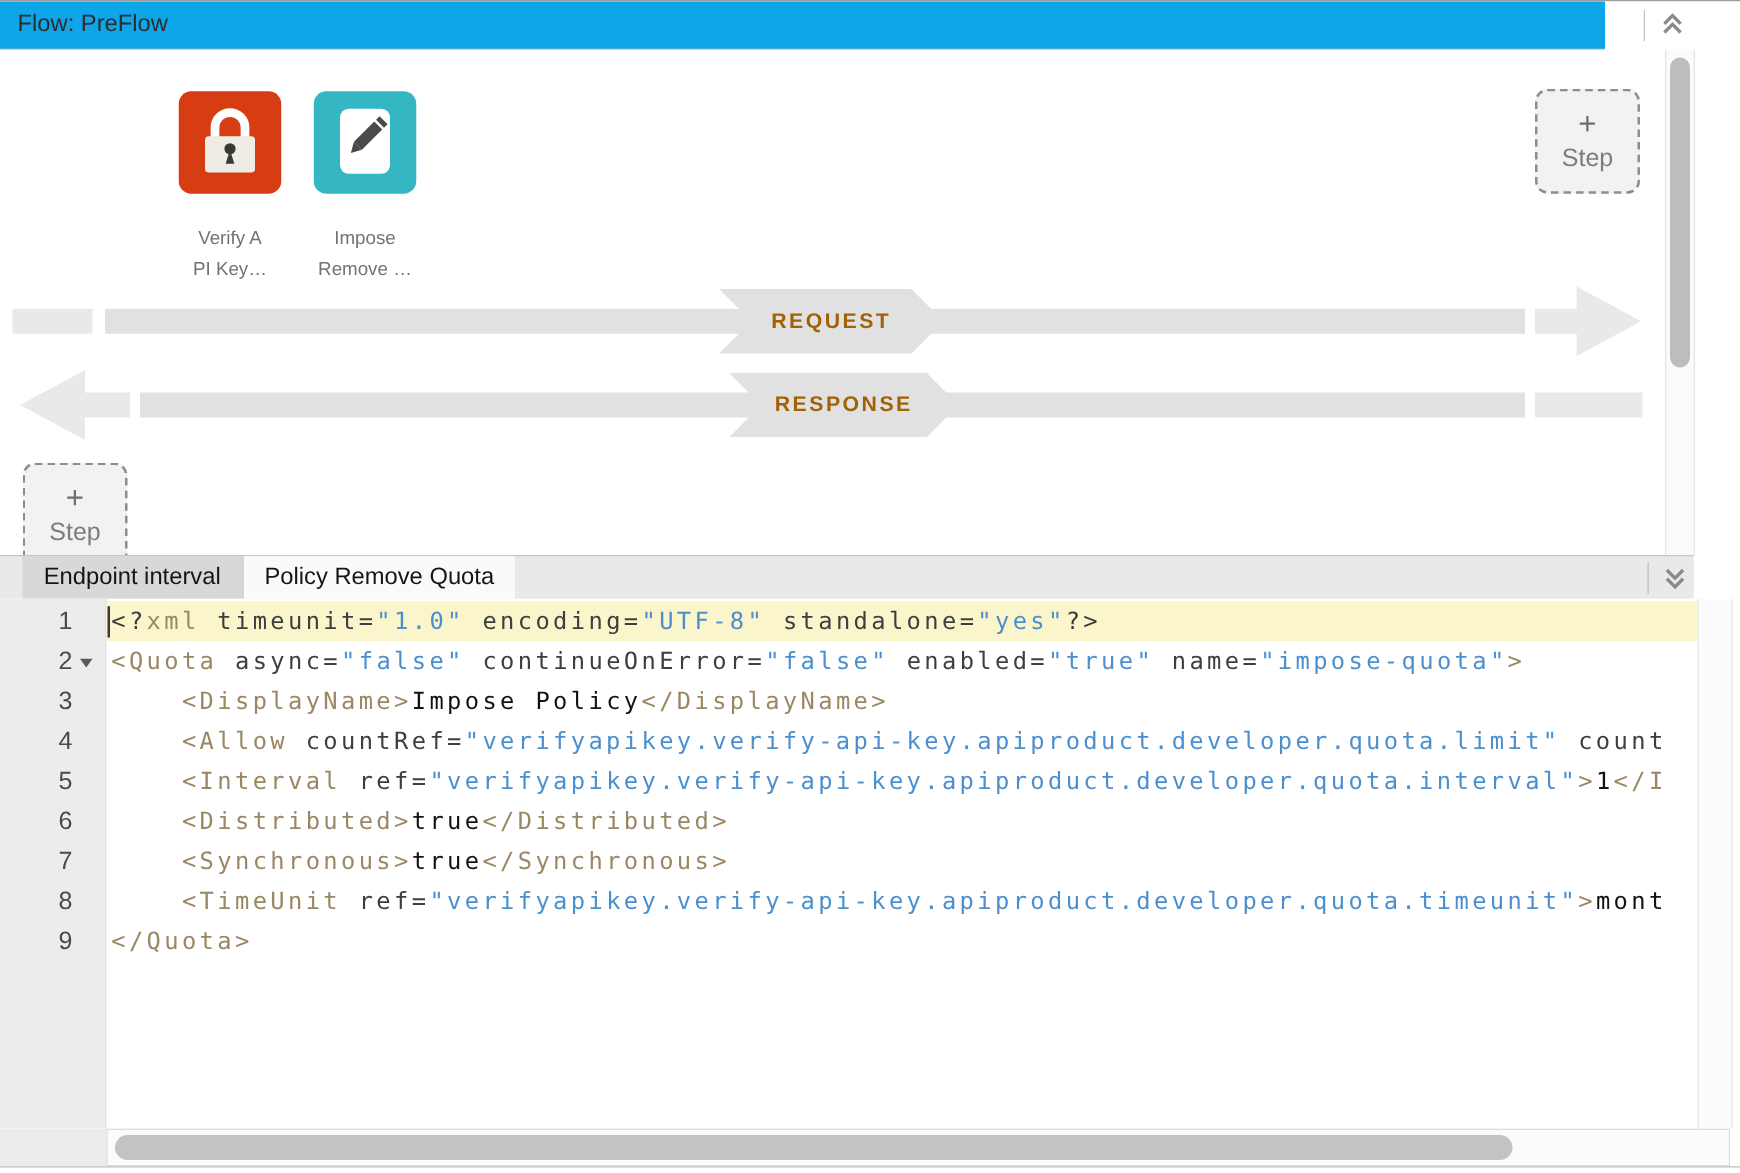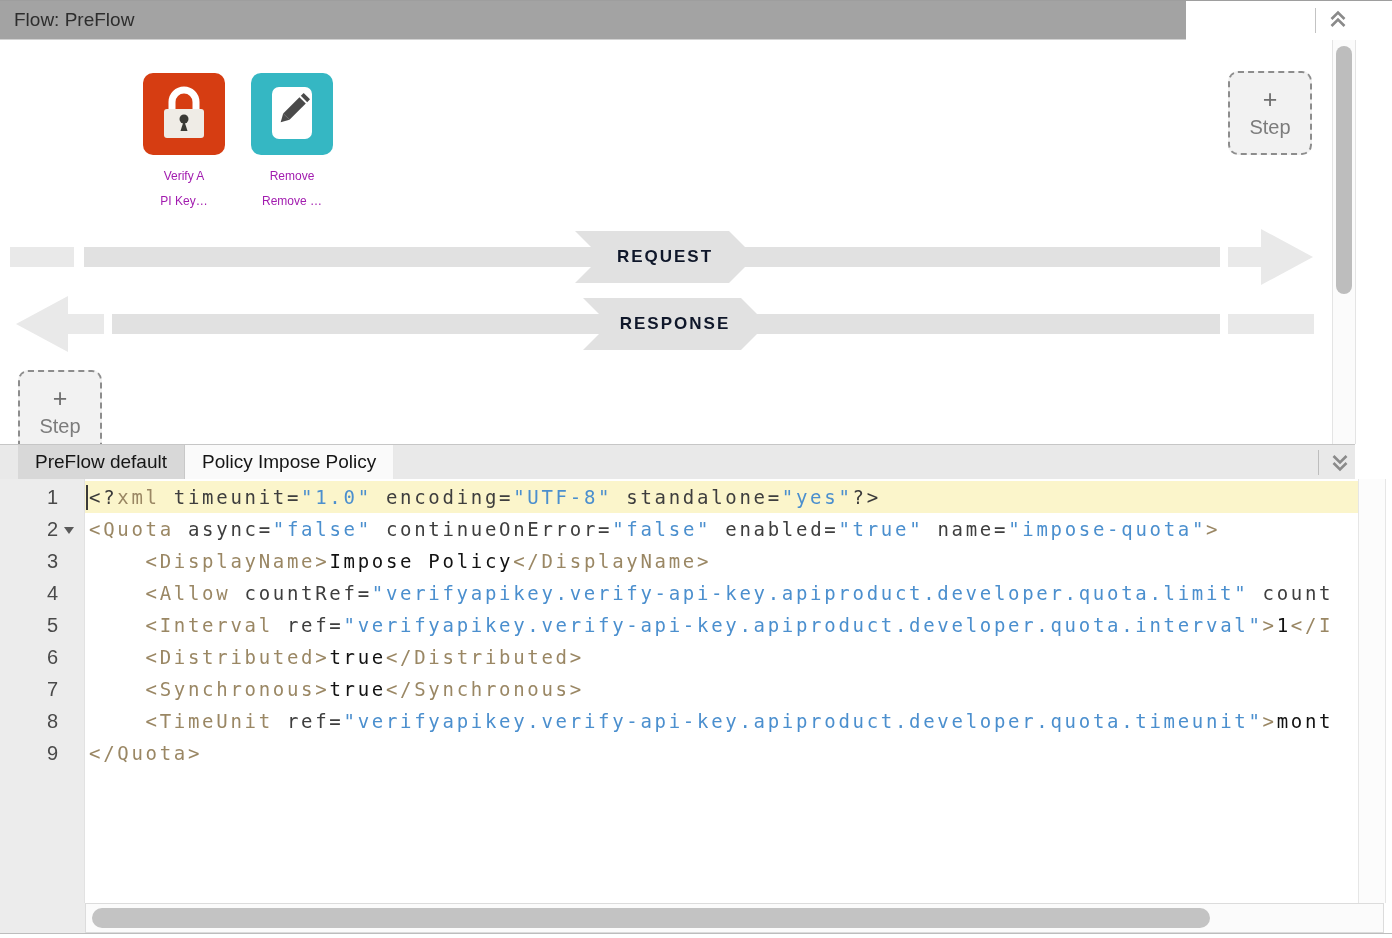--- a/index.html
+++ b/index.html
@@ -1,48 +1,48 @@
 <!DOCTYPE html>
 <html style="--syntax-tag: #9a8764; --syntax-attr: #3e3e3e; --syntax-string: #4b8fce; --syntax-text: #121212; --line-highlight: #fbf5cb; --policy-verify-api-key: #d63d12; --policy-remove-query: #35b7c3; --policy-impose-quota-bg: #5b5b52; --policy-selected-border: #f07ef0; --quota-bar-yellow: #f2b70c; --quota-bar-dark: #3c3c35;"><head>
 <meta charset="utf-8">
 <style>
   html,body{margin:0;padding:0;background:#fff;}
   .app{position:relative;width:1392px;height:938px;background:#fff;overflow:hidden;
        font-family:"Liberation Sans",sans-serif;border-top:1px solid #9e9e9e;box-sizing:border-box;}
   .abs{position:absolute;}
 
   
-  .flow-header{left:0;top:0;width:1186px;height:39px;background:#a3a3a3;border-bottom:1px solid #d2d2d2;box-sizing:border-box;}
+  .flow-header{left:0;top:0;width:1284px;height:39px;background:#0ea5e9;border-bottom:1px solid #d2d2d2;box-sizing:border-box;}
   .flow-title{position:absolute;left:14px;top:0;line-height:38px;font-size:19px;color:#2d2d2d;}
   .hdr-divider{position:absolute;left:1315px;top:7px;width:1px;height:25px;background:#c3c3c3;}
   .chev-btn{position:absolute;left:1323px;top:5px;width:30px;height:28px;background:transparent;border:none;padding:0;cursor:pointer;display:flex;align-items:center;justify-content:center;}
 
   
   .flow-panel{left:0;top:39px;width:1358px;height:404px;background:#fff;overflow:hidden;}
   .policies{position:absolute;left:143px;top:33px;display:flex;gap:26px;align-items:flex-start;}
   .policy{display:flex;flex-direction:column;align-items:center;}
   .picon{position:relative;width:82px;height:82px;border-radius:10px;}
   .picon.selected{width:72px;height:72px;border:6px solid var(--policy-selected-border);border-radius:8px;margin-top:-2px;}
-  .plabel{margin-top:9px;text-align:center;font-size:12px;line-height:25px;color:#a21caf;white-space:nowrap;}
+  .plabel{margin-top:23px;text-align:center;font-size:15px;line-height:25px;color:#737373;white-space:nowrap;}
   .qbar{position:absolute;width:7px;}
   .qbar div{position:absolute;left:0;width:7px;}
 
   .step-btn{position:absolute;width:84px;height:84px;background:#f2f2f2;border:2px dashed #8d8d8d;border-radius:10px;
             display:flex;flex-direction:column;align-items:center;justify-content:center;gap:6px;cursor:pointer;
             font-family:"Liberation Sans",sans-serif;}
   .step-plus{font-size:25px;color:#6f6f6f;line-height:22px;}
   .step-word{font-size:20px;color:#7c7c7c;line-height:22px;}
   .step-tr{left:1228px;top:31px;}
   .step-bl{left:18px;top:330px;}
 
   .bar{position:absolute;height:20px;background:#e1e1e1;}
   .bar.light{background:#e9e9e9;}
   .banner{position:absolute;height:52px;background:#e1e1e1;display:flex;align-items:center;justify-content:center;
           clip-path:polygon(0 0, calc(100% - 26px) 0, 100% 50%, calc(100% - 26px) 100%, 0 100%, 26px 50%);}
-  .banner span{font-size:17px;font-weight:bold;letter-spacing:2px;color:#0f172a;}
+  .banner span{font-size:17px;font-weight:bold;letter-spacing:2px;color:#a16207;}
   .head-right{position:absolute;width:52px;height:56px;background:#e9e9e9;clip-path:polygon(0 0,100% 50%,0 100%);}
   .head-left{position:absolute;width:52px;height:56px;background:#e9e9e9;clip-path:polygon(100% 0,0 50%,100% 100%);}
 
   .vtrack{position:absolute;left:1332px;top:0;width:24px;height:404px;background:#fbfbfb;border-left:1px solid #e4e4e4;border-right:1px solid #e4e4e4;box-sizing:border-box;}
   .vthumb{position:absolute;left:3px;top:6px;width:16px;height:248px;background:#bdbdbd;border-radius:8px;}
 
   
   .tabbar{left:0;top:443px;width:1355px;height:35px;background:#e9e9e9;border-top:1px solid #c6c6c6;box-sizing:border-box;}
   .tabs{position:absolute;left:18px;top:0;display:flex;height:34px;}
   .tab{padding:0 17px;line-height:34px;font-size:19px;color:#151515;background:#d8d8d8;border-right:1px solid rgba(0,0,0,0.07);cursor:pointer;white-space:nowrap;}
@@ -109,21 +109,21 @@
         <div class="policy">
           <div class="picon" style="background: rgb(53, 183, 195);"><svg width="82" height="82" viewBox="0 0 82 82">
               <rect x="21" y="14" width="40" height="52" rx="7" fill="#ffffff"></rect>
               <g transform="rotate(45 41 38)">
                 <rect x="36.5" y="17" width="9" height="4" fill="#4a4a4a"></rect>
                 <rect x="36.5" y="23" width="9" height="23" fill="#4a4a4a"></rect>
                 <polygon points="36.5,46 45.5,46 41,54" fill="#4a4a4a"></polygon>
               </g>
             </svg></div>
           <div class="plabel">
-            <div>Remove</div>
+            <div>Impose</div>
             <div>Remove …</div>
           </div>
         </div>
       </div>
 
     <button class="step-btn step-tr">
       <span class="step-plus">+</span>
       <span class="step-word">Step</span>
     </button>
 
@@ -148,22 +148,22 @@
       <span class="step-word">Step</span>
     </button>
 
     <div class="vtrack">
       <div class="vthumb"></div>
     </div>
   </div>
 
   <div class="abs tabbar">
     <div class="tabs" id="tabs">
-        <div class="tab">PreFlow default</div>
-        <div class="tab active">Policy Impose Policy</div>
+        <div class="tab">Endpoint interval</div>
+        <div class="tab active">Policy Remove Quota</div>
       </div>
     <div class="tab-divider"></div>
     <button class="tab-chev">
       <svg width="22" height="22" viewBox="0 0 22 22">
         <path d="M4.5 5 L11 11.5 L17.5 5" stroke="#8a8a8a" stroke-width="2.6" fill="none"></path>
         <path d="M4.5 12 L11 18.5 L17.5 12" stroke="#8a8a8a" stroke-width="2.6" fill="none"></path>
       </svg>
     </button>
   </div>
 

